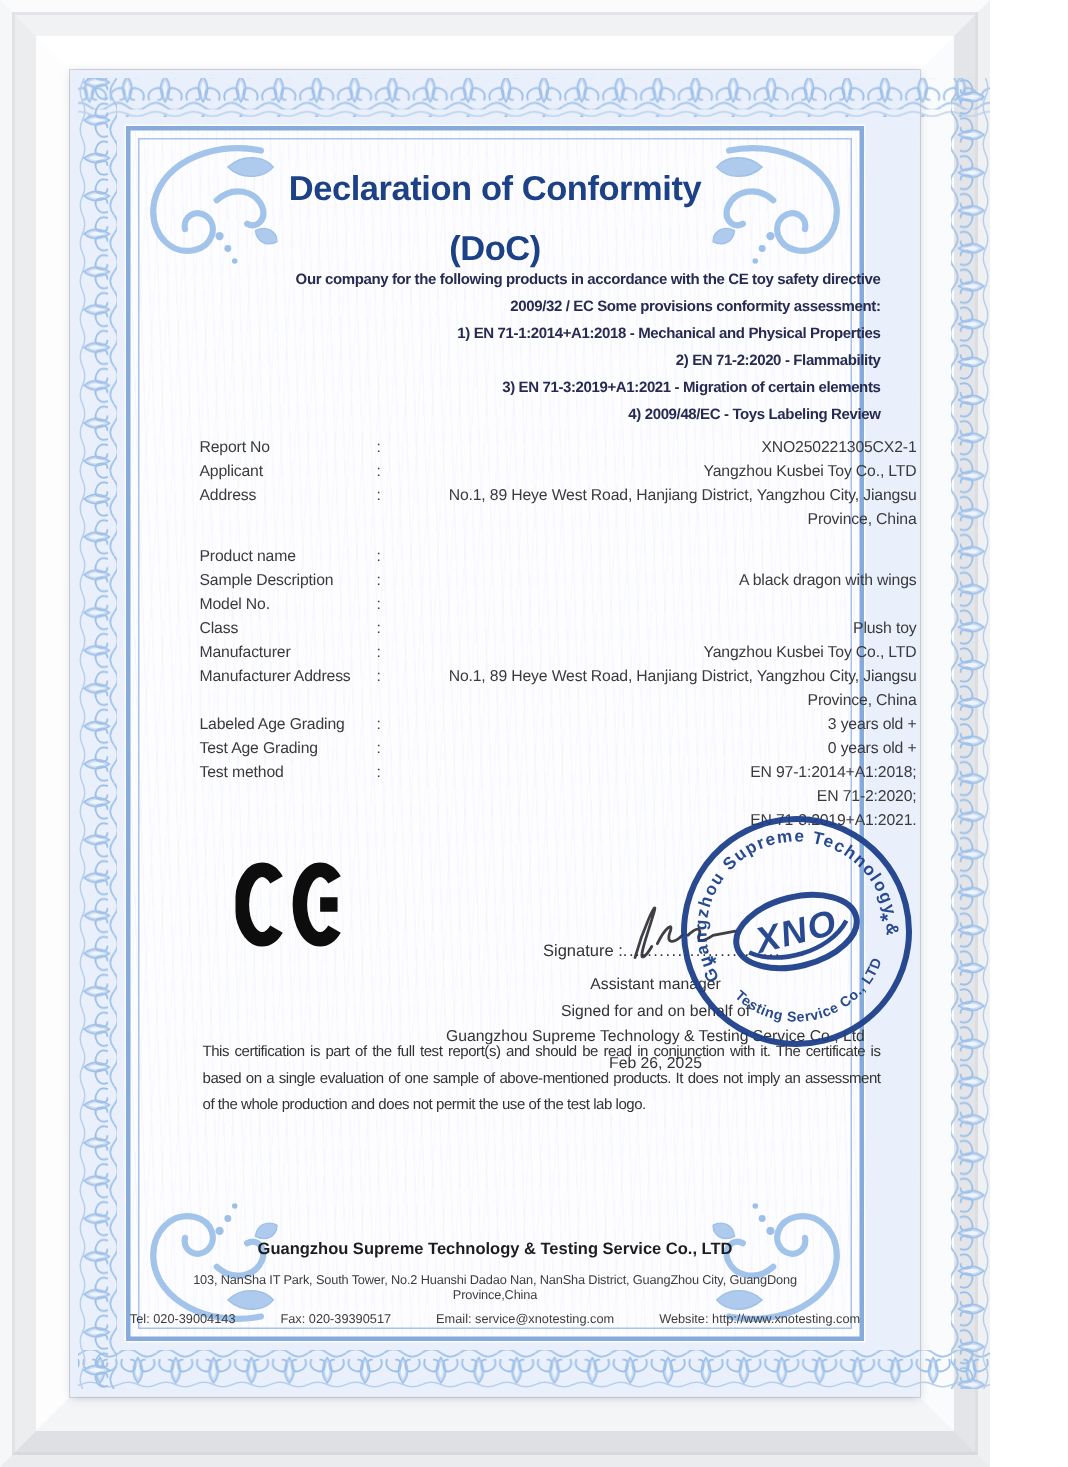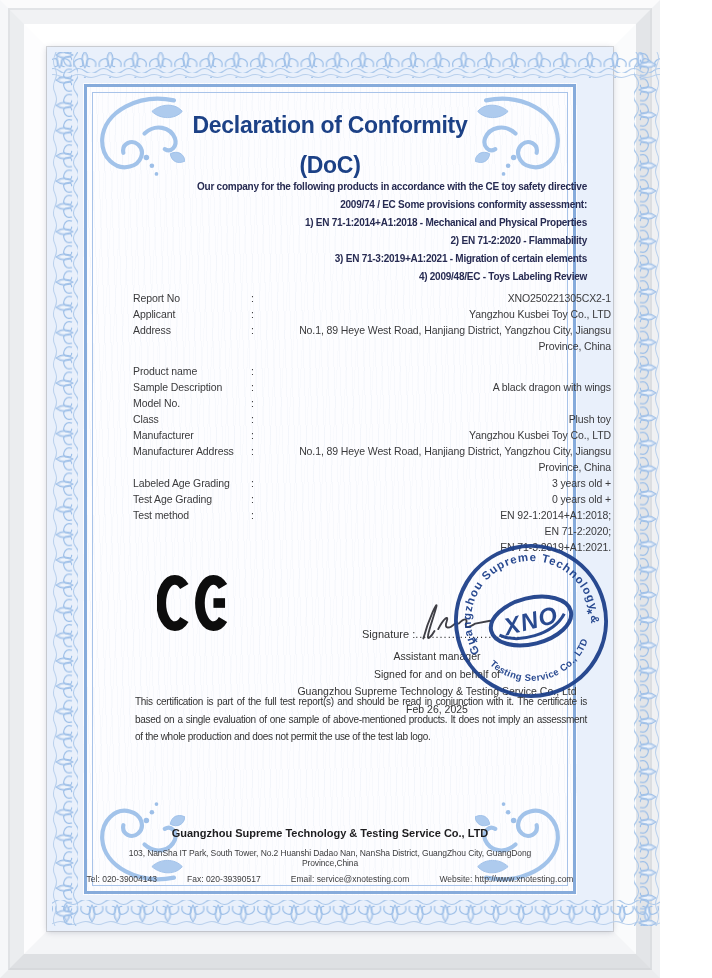--- a/index.html
+++ b/index.html
@@ -167,21 +167,21 @@
     </svg>
 
     <div class="title-block">
       <div>Declaration of Conformity</div>
       <div>(DoC)</div>
     </div>
 
     <div class="intro">
       <div>
           <div class="intro-line">Our company for the following products in accordance with the CE toy safety directive</div>
-          <div class="intro-line">2009/74 / EC Some provisions conformity assessment:</div>
+          <div class="intro-line">2009/32 / EC Some provisions conformity assessment:</div>
         </div>
       <div>
           <div class="intro-line">1) EN 71-1:2014+A1:2018 - Mechanical and Physical Properties</div>
           <div class="intro-line">2) EN 71-2:2020 - Flammability</div>
           <div class="intro-line">3) EN 71-3:2019+A1:2021 - Migration of certain elements</div>
           <div class="intro-line">4) 2009/48/EC - Toys Labeling Review</div>
         </div>
     </div>
 
     <div class="details">
@@ -253,21 +253,21 @@
           <div class="dlabel">Test Age Grading</div>
           <div class="dcolon">:</div>
           <div class="dvalue">
             <div>0 years old +</div>
           </div>
         </div>
         <div class="drow">
           <div class="dlabel">Test method</div>
           <div class="dcolon">:</div>
           <div class="dvalue">
-            <div>EN 92-1:2014+A1:2018;</div>
+            <div>EN 97-1:2014+A1:2018;</div>
             <div>EN 71-2:2020;</div>
             <div>EN 71-3:2019+A1:2021.</div>
           </div>
         </div>
       </div>
 
     <div class="ce-wrap">
       <svg width="80" height="58" viewBox="0 0 82 60">
         <g stroke="#0d0d0d" fill="none" stroke-width="10">
           <path d="M27.9,47 A14,24 0 1 1 27.9,13"></path>

